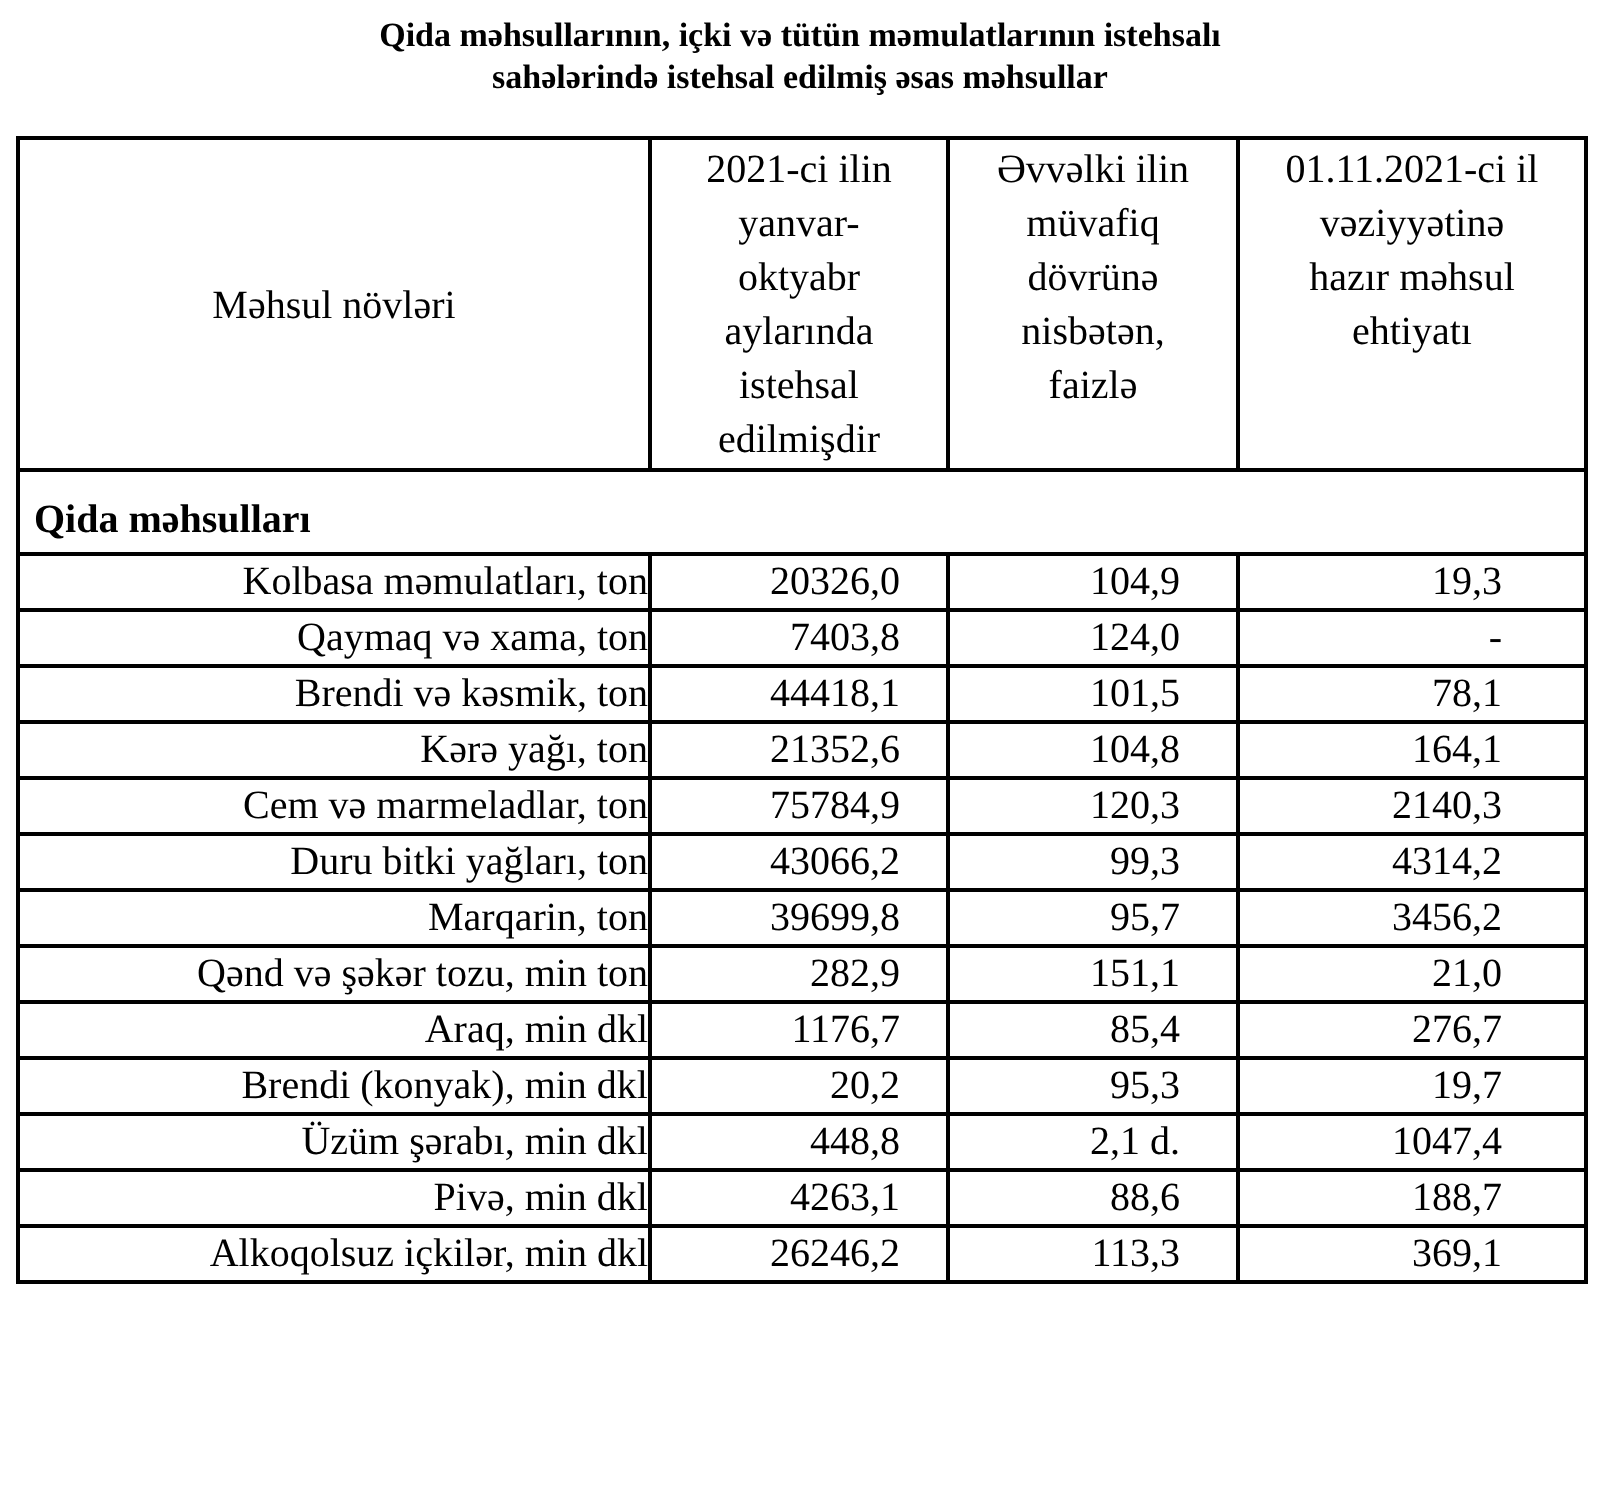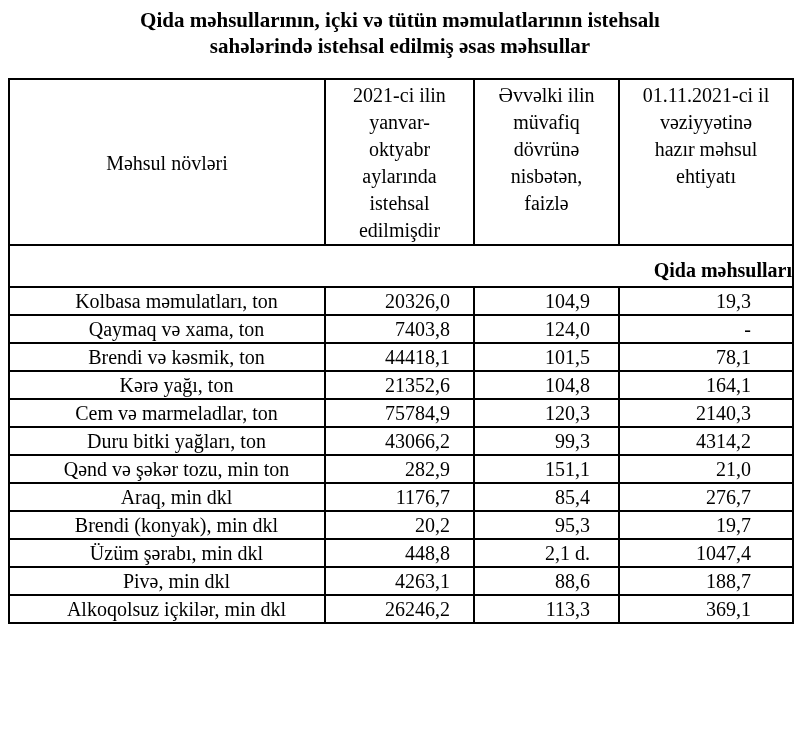--- a/index.html
+++ b/index.html
@@ -5,21 +5,21 @@
   * { margin: 0; padding: 0; box-sizing: border-box; }
   html, body {
     width: 800px;
     background: #ffffff;
     font-family: "Liberation Serif", serif;
     color: #000000;
   }
   body { height: 749px; overflow: hidden; }
 
   .title {
-    font-size: 21px;
+    font-size: 17px;
     font-weight: bold;
     text-align: center;
     line-height: 1.22;
     padding-top: 8px;
   }
 
   table {
     border-collapse: collapse;
     table-layout: fixed;
     width: 784px;
@@ -45,35 +45,35 @@
     white-space: pre-line;
     margin-top: 12px;
   }
   th.first { vertical-align: middle; }
 
   td {
     line-height: 26px;
     vertical-align: bottom;
   }
   td.name {
-    text-align: center;
+    text-align: right;
     padding-left: 19px;
     white-space: pre-line;
   }
   td.num { text-align: right; }
   td.c2col { padding-right: 23px; }
   td.c3col { padding-right: 28px; }
   td.c4col { padding-right: 41px; }
 
   tr.section-row td {
     font-weight: bold;
     padding: 0 0 3px 7px;
     text-align: left;
   }
-  tr.section-row.first-section td { padding-top: 11px; text-align: right; }
+  tr.section-row.first-section td { padding-top: 11px; }
 </style>
 </head>
 <body>
 
 <div class="title" style="white-space: pre-line;">Qida məhsullarının, içki və tütün məmulatlarının istehsalı
 sahələrində istehsal edilmiş əsas məhsullar</div>
 
 <table>
   <colgroup>
     <col class="c1">
@@ -135,20 +135,26 @@
         <td class="num c3col">120,3</td>
         <td class="num c4col">2140,3</td>
       </tr>
       <tr>
         <td class="name">Duru bitki yağları, ton</td>
         <td class="num c2col">43066,2</td>
         <td class="num c3col">99,3</td>
         <td class="num c4col">4314,2</td>
       </tr>
       <tr>
+        <td class="name">Marqarin, ton</td>
+        <td class="num c2col">39699,8</td>
+        <td class="num c3col">95,7</td>
+        <td class="num c4col">3456,2</td>
+      </tr>
+      <tr>
         <td class="name">Qənd və şəkər tozu, min ton</td>
         <td class="num c2col">282,9</td>
         <td class="num c3col">151,1</td>
         <td class="num c4col">21,0</td>
       </tr>
       <tr>
         <td class="name">Araq, min dkl</td>
         <td class="num c2col">1176,7</td>
         <td class="num c3col">85,4</td>
         <td class="num c4col">276,7</td>

